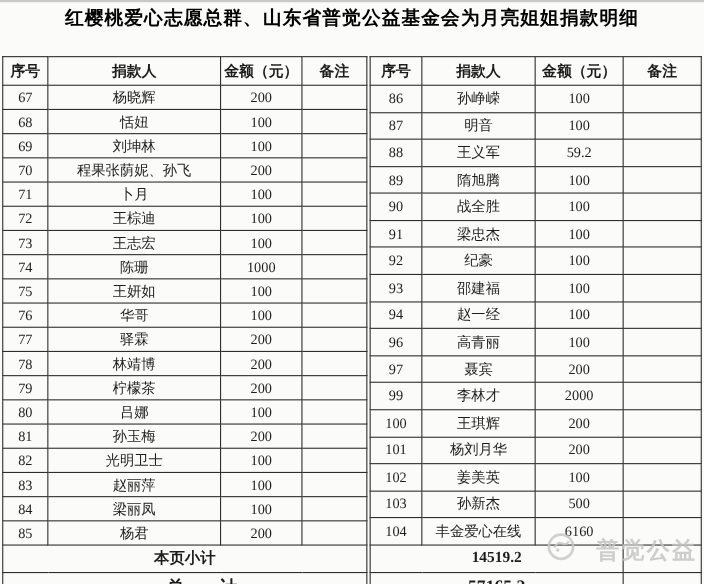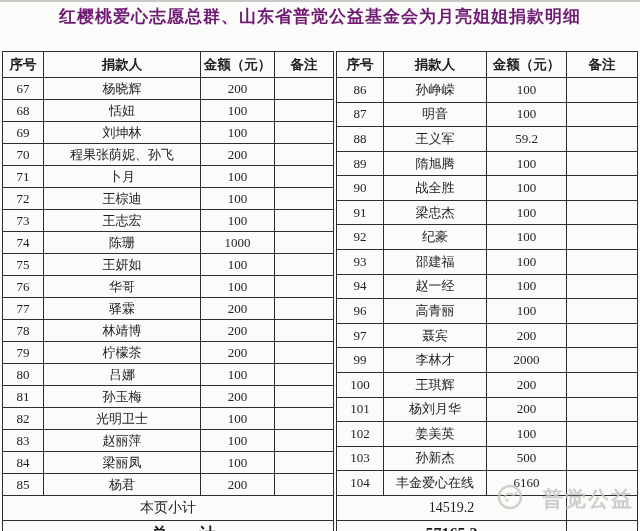--- a/index.html
+++ b/index.html
@@ -44,21 +44,21 @@
   th{
     height:25px;
     font-weight:bold;
     font-size:13.5px;
   }
   
   .l-seq{width:41px;} .l-donor{width:157px;} .l-amt{width:74px;} .l-note{width:59px;}
   
   .r-seq{width:47px;} .r-donor{width:103px;} .r-amt{width:80px;} .r-note{width:71px;}
   td.amt{font-size:13px;}
-  tr.foot-sub td{height:24px;font-weight:normal;font-size:14px;}
+  tr.foot-sub td{height:24px;font-weight:bold;font-size:14px;}
   tr.foot-total td{height:26px;font-weight:bold;font-size:16px;}
   td.total-label{letter-spacing:0;padding-left:31px;}
   .watermark{
     position:absolute;
     right:6px;top:482px;
     display:flex;align-items:center;gap:19px;
     color:#c6c6c3;
     pointer-events:none;
   }
   .wm-text{
@@ -66,21 +66,21 @@
     font-size:21px;font-weight:bold;letter-spacing:2px;
     opacity:.85;
   }
   .wm-logo{opacity:.8;}
 </style>
 </head>
 <body>
 
 <div class="page">
 
-  <div class="title" style="color: #701a75;">红樱桃爱心志愿总群、山东省普觉公益基金会为月亮姐姐捐款明细</div>
+  <div class="title" style="color: #000000;">红樱桃爱心志愿总群、山东省普觉公益基金会为月亮姐姐捐款明细</div>
 
   <div class="tables">
 
     <table class="left">
       <colgroup>
           <col class="l-seq">
           <col class="l-donor">
           <col class="l-amt">
           <col class="l-note">
         </colgroup>

